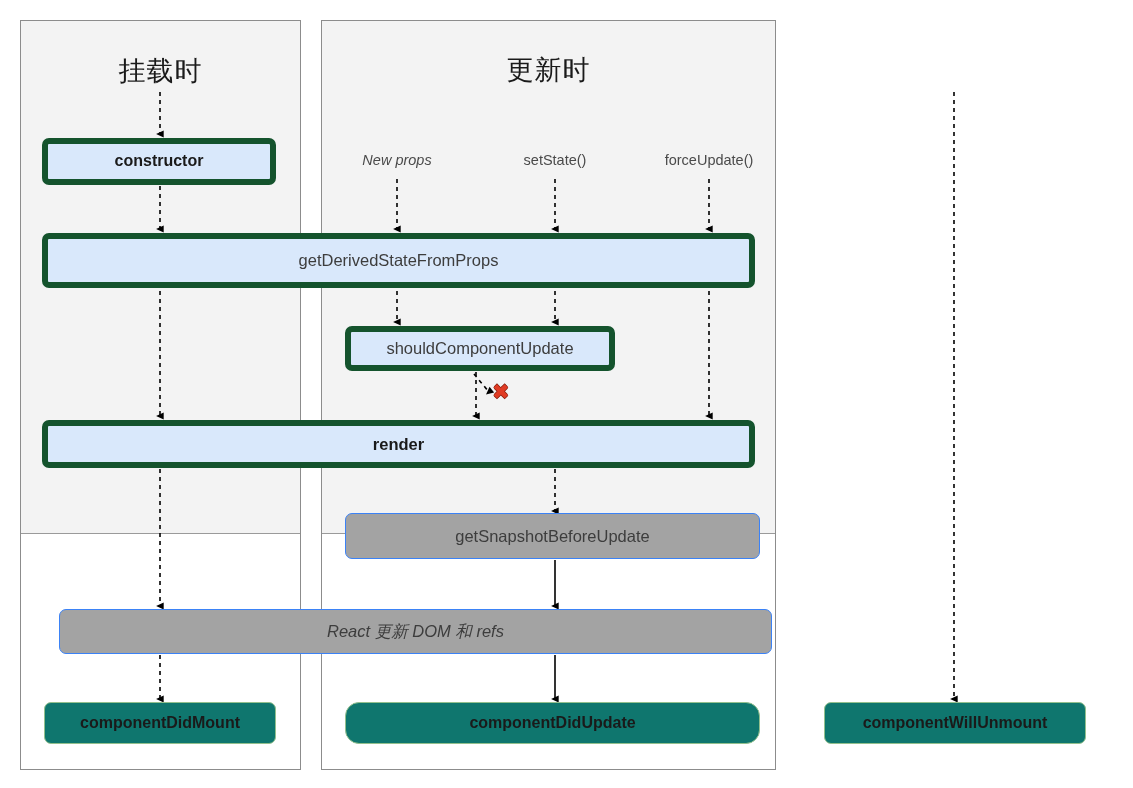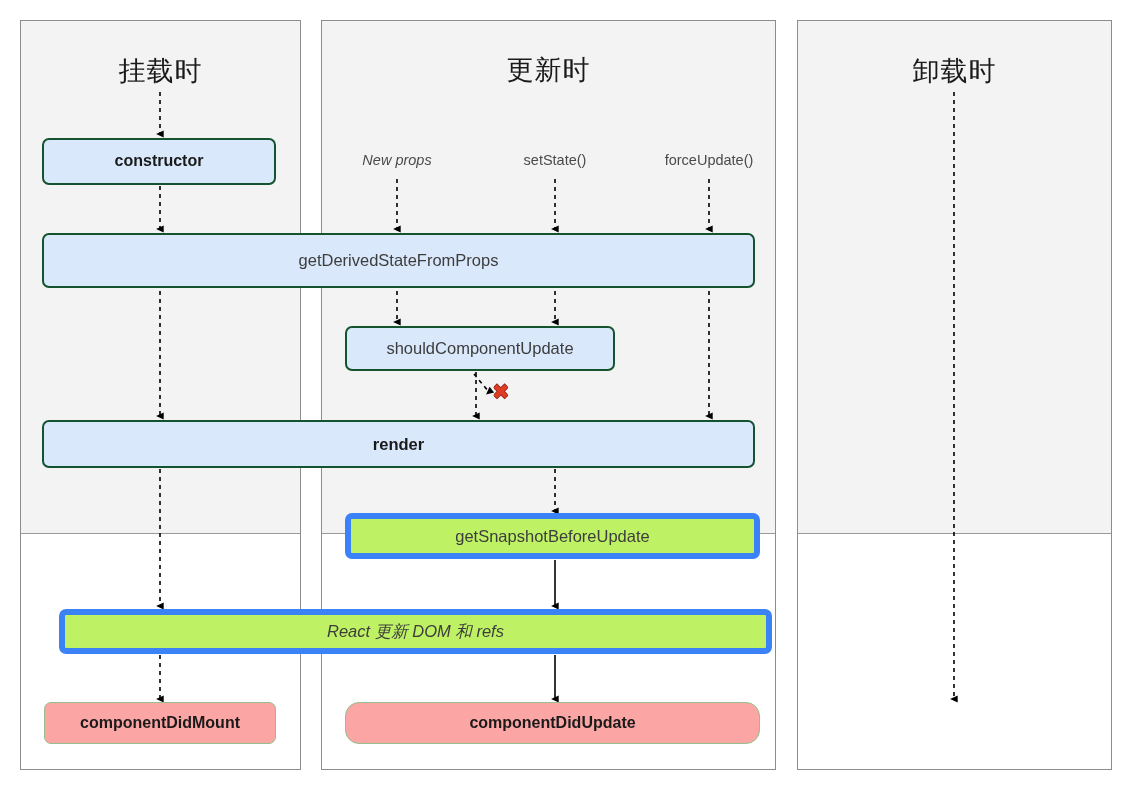--- a/index.html
+++ b/index.html
@@ -31,23 +31,23 @@
     position: absolute;
     box-sizing: border-box;
     display: flex;
     align-items: center;
     justify-content: center;
     border-radius: 7px;
     text-align: center;
     line-height: 1.15;
     white-space: nowrap;
   }
-  .node.blue   { background: #d9e8fb; border: 2px solid #14532d; color: #3d3d3d; }
-  .node.yellow { background: #bef264; border: 6px solid #3b82f6; color: #3d3d3d; }
-  .node.green  { background: #fca5a5; border: 1px solid #93c08d; color: #1a1a1a; }
+  .node.blue   { background: #d9e8fb; border: 6px solid #14532d; color: #3d3d3d; }
+  .node.yellow { background: #a3a3a3; border: 1px solid #3b82f6; color: #3d3d3d; }
+  .node.green  { background: #0f766e; border: 1px solid #93c08d; color: #1a1a1a; }
   .node.bold   { font-weight: bold; color: #1a1a1a; }
   .node.italic { font-style: italic; }
 
   .phase-col {
     position: absolute;
     box-sizing: border-box;
     border: 1px solid #8c8c8c;
     background: #ffffff;
   }
   .phase-top {
@@ -92,24 +92,20 @@
   <div class="phase-col" style="left:20px; top:20px; width:281px; height:750px;">
     <div class="phase-top" style="width:279px; height:513px;"></div>
     <div class="phase-title" style="top:32px;">挂载时</div>
   </div>
 
   <div class="phase-col" style="left:321px; top:20px; width:455px; height:750px;">
     <div class="phase-top" style="width:453px; height:513px;"></div>
     <div class="phase-title" style="top:31px;">更新时</div>
   </div>
 
-  <div class="phase-col" style="left:797px; top:20px; width:315px; height:750px;">
-    <div class="phase-top" style="width:313px; height:513px;"></div>
-    <div class="phase-title" style="top:32px;">卸载时</div>
-  </div>
 
   <svg class="layer" viewBox="0 0 1133 788" xmlns="http://www.w3.org/2000/svg">
     <defs>
       <marker id="ah" markerWidth="9" markerHeight="9" refX="4.2" refY="4.3" orient="auto" markerUnits="userSpaceOnUse">
         <path d="M0.6,0.6 L7.8,0.6 L4.2,8.2 Z" fill="#000000"></path>
       </marker>
     </defs>
     <g stroke="#000000" stroke-width="1.6" fill="none" marker-end="url(#ah)">
 
       <path stroke-dasharray="4,4" d="M160,92 L160,134"></path>
@@ -159,16 +155,17 @@
   <div class="node blue bold" style="left:42px; top:420px; width:713px; height:48px; font-size:16.5px;">render</div>
 
   <div class="node yellow" style="left:345px; top:513px; width:415px; height:46px; font-size:16.5px;">getSnapshotBeforeUpdate</div>
 
   <div class="node yellow italic" style="left:59px; top:609px; width:713px; height:45px; font-size:16.5px;">React 更新 DOM 和 refs</div>
 
   <div class="node green bold" style="left:44px; top:702px; width:232px; height:42px; font-size:16px;">componentDidMount</div>
 
   <div class="node green bold" style="left:345px; top:702px; width:415px; height:42px; font-size:16px;border-radius:14px;">componentDidUpdate</div>
 
+  <div class="node green bold" style="left:824px; top:702px; width:262px; height:42px; font-size:16px;">componentWillUnmount</div>
 
   <div class="xmark" style="left:492px; top:381px;">✖</div>
 
 </div>
 
 </body></html>

